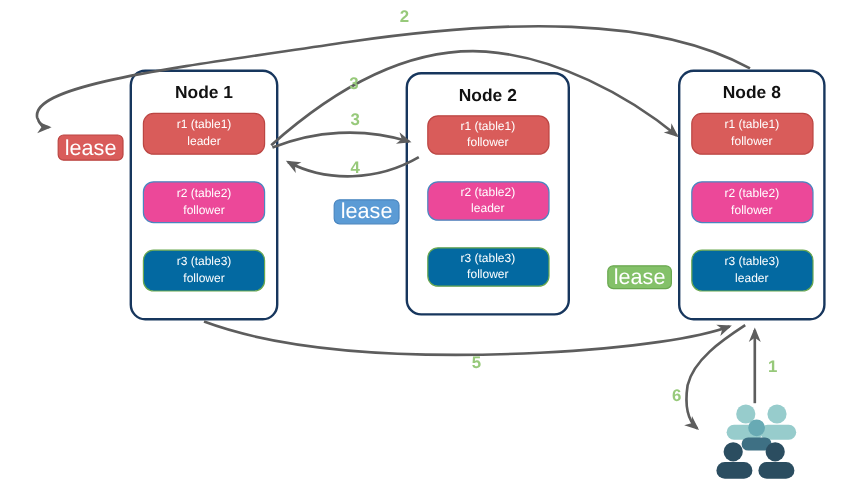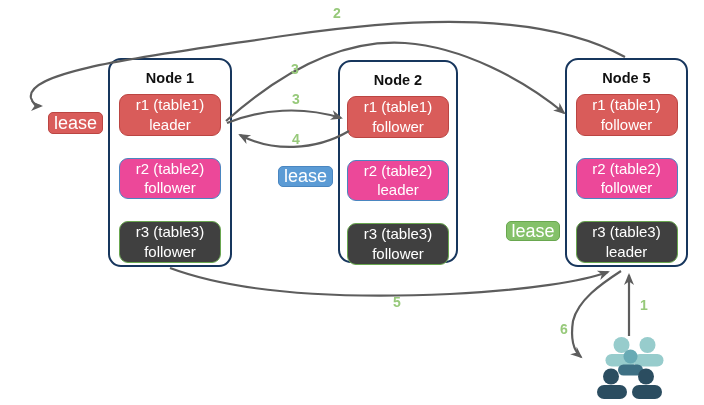--- a/index.html
+++ b/index.html
@@ -7,31 +7,31 @@
     position:relative; width:704px; height:405px; background:#ffffff;
     font-family:"Liberation Sans", sans-serif; overflow:hidden;
   }
   
   .node {
     position:absolute; background:#ffffff; border:2px solid #17365d;
     border-radius:13px; box-sizing:border-box; display:flex;
     flex-direction:column; align-items:center; z-index:2;
   }
   #node1 { left:108px; top:58px;  width:124px; height:209px; }
-  #node2 { left:338px; top:60px;  width:120px; height:203px; }
+  #node2 { left:338px; top:60px;  width:137px; height:203px; }
   #node3 { left:565px; top:58px;  width:123px; height:209px; }
   .node-title { font-weight:bold; font-size:14.5px; color:#111111; margin:10px 0 8px 0; }
   .replica {
     width:102px; height:47px; border-radius:9px; display:flex; flex-direction:column;
-    justify-content:center; align-items:center; color:#ffffff; font-size:15px;
+    justify-content:center; align-items:center; color:#ffffff; font-size:10px;
     line-height:1.32; margin-bottom:22px; box-sizing:border-box; text-align:center;
   }
   .replica.red   { background:#d95c5a; border:1.5px solid #bb4542; }
   .replica.blue  { background:#ec4899; border:1.5px solid #4a86c0; }
-  .replica.green { background:#404040; border:1.5px solid #69a74f; }
+  .replica.green { background:#0369a1; border:1.5px solid #69a74f; }
   
   .lease {
     position:absolute; color:#ffffff; font-size:18px; display:flex;
     align-items:center; justify-content:center; border-radius:5px;
     box-sizing:border-box; z-index:4;
   }
   #lease-red   { left:48px;  top:112px; width:55px; height:22px; background:#d95c5a; border:1.5px solid #bb4542; }
   #lease-blue  { left:278px; top:166px; width:55px; height:21px; background:#5b9bd5; border:1.5px solid #4a86c0; }
   #lease-green { left:506px; top:221px; width:54px; height:20px; background:#84c169; border:1.5px solid #69a74f; }
   
@@ -98,21 +98,21 @@
       <span>r2 (table2)</span>
       <span>leader</span>
     </div>
     <div class="replica green">
       <span>r3 (table3)</span>
       <span>follower</span>
     </div>
   </div>
 
   <div class="node" id="node3">
-    <div class="node-title">Node 5</div>
+    <div class="node-title">Node 8</div>
     <div class="replica red">
       <span>r1 (table1)</span>
       <span>follower</span>
     </div>
     <div class="replica blue">
       <span>r2 (table2)</span>
       <span>follower</span>
     </div>
     <div class="replica green">
       <span>r3 (table3)</span>

